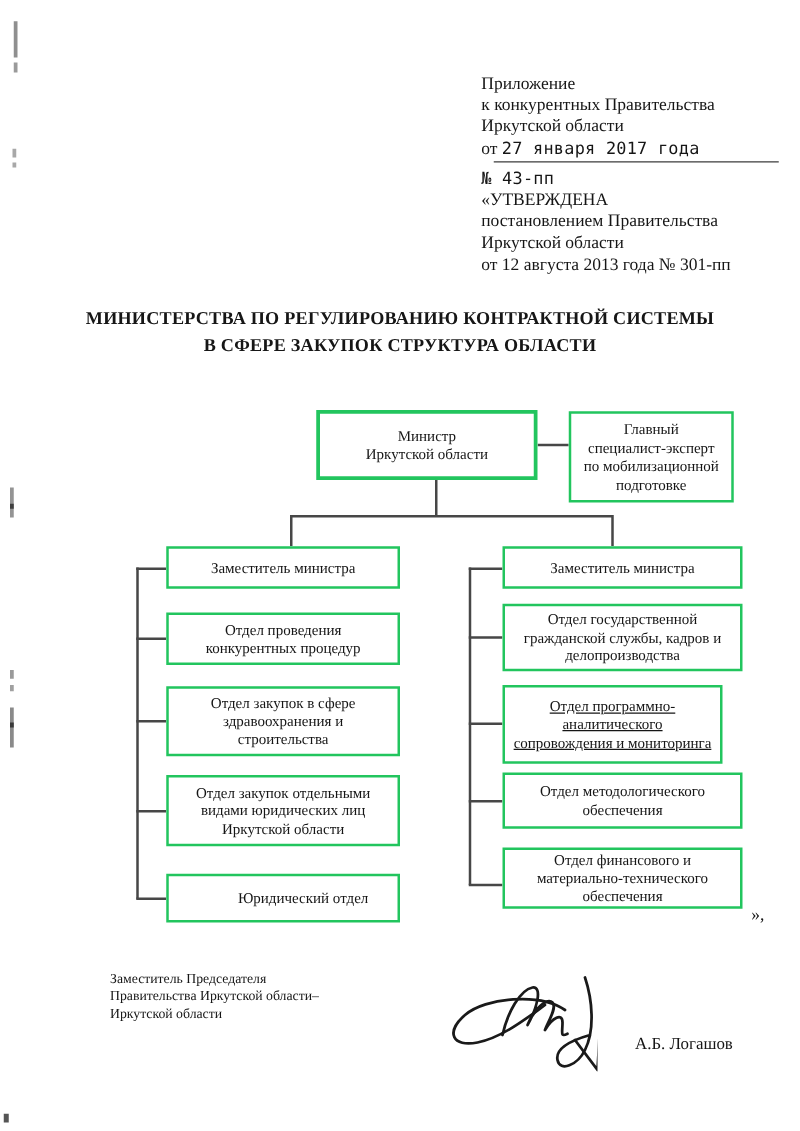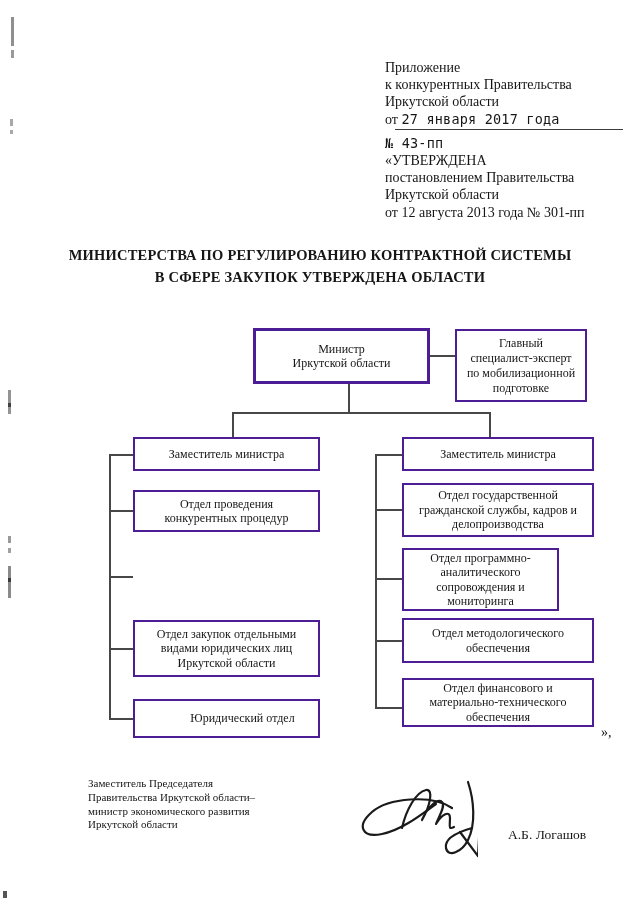--- a/index.html
+++ b/index.html
@@ -12,21 +12,21 @@
   .hdr{position:absolute;left:385px;top:59px;width:252px;font-size:14px;line-height:17.2px;}
   .hdr .line{white-space:nowrap;}
   .mono{font-family:"DejaVu Sans Mono", monospace;font-size:13.5px;letter-spacing:.2px;}
   .num-line{margin-top:7px;}
   .fill-line{position:absolute;left:395px;top:129px;width:228px;height:1.3px;background:#3c3c3c;}
   
   .title{position:absolute;left:30px;top:244px;width:580px;text-align:center;
          font-weight:bold;font-size:14.5px;line-height:22px;letter-spacing:.2px;}
   
   .obox{
-    position:absolute;background:#fff;border:2px solid #4c1d95;
+    position:absolute;background:#fff;border:2px solid #22c55e;
     display:flex;align-items:center;justify-content:center;text-align:center;
     font-size:12px;line-height:14.5px;white-space:pre-line;box-sizing:border-box;
   }
   .obox.thick{border-width:3px;}
   .cline{position:absolute;background:#474747;}
   .closing-mark{position:absolute;left:601px;top:725px;font-size:14px;}
   
   .signoff{position:absolute;left:88px;top:777px;font-size:11px;line-height:13.8px;}
   .sig-name{position:absolute;left:508px;top:827px;font-size:13.5px;white-space:nowrap;}
   .sig-svg{position:absolute;left:340px;top:768px;}
@@ -58,21 +58,21 @@
     <div class="line mono num-line">№ 43-пп</div>
     <div class="line">«УТВЕРЖДЕНА</div>
     <div class="line">постановлением Правительства</div>
     <div class="line">Иркутской области</div>
     <div class="line">от 12 августа 2013 года № 301-пп</div>
   </div>
   <div class="fill-line"></div>
 
   <div class="title">
     <div>МИНИСТЕРСТВА ПО РЕГУЛИРОВАНИЮ КОНТРАКТНОЙ СИСТЕМЫ</div>
-    <div>В СФЕРЕ ЗАКУПОК УТВЕРЖДЕНА ОБЛАСТИ</div>
+    <div>В СФЕРЕ ЗАКУПОК СТРУКТУРА ОБЛАСТИ</div>
   </div>
 
   <div class="cline" style="left:430px;top:355px;width:25px;height:1.5px;"></div>
   <div class="cline" style="left:348px;top:384px;width:1.5px;height:29px;"></div>
   <div class="cline" style="left:232px;top:412px;width:258px;height:1.5px;"></div>
   <div class="cline" style="left:232px;top:412px;width:1.5px;height:25px;"></div>
   <div class="cline" style="left:489px;top:412px;width:1.5px;height:25px;"></div>
 
   <div class="cline" style="left:109px;top:454px;width:1.5px;height:265px;"></div>
   <div class="cline" style="left:109px;top:454px;width:24px;height:1.5px;"></div>
@@ -91,44 +91,46 @@
   <div class="obox thick" style="left:253px;top:328px;width:177px;height:56px;">Министр
 Иркутской области</div>
   <div class="obox" style="left:455px;top:329px;width:132px;height:73px;line-height:15px;">Главный
 специалист-эксперт
 по мобилизационной
 подготовке</div>
 
   <div class="obox" style="left:133px;top:437px;width:187px;height:34px;">Заместитель министра</div>
   <div class="obox" style="left:133px;top:490px;width:187px;height:42px;">Отдел проведения
 конкурентных процедур</div>
+  <div class="obox" style="left:133px;top:549px;width:187px;height:56px;">Отдел закупок в сфере
+здравоохранения и
+строительства</div>
   <div class="obox" style="left:133px;top:620px;width:187px;height:57px;">Отдел закупок отдельными
 видами юридических лиц
 Иркутской области</div>
   <div class="obox" style="left:133px;top:699px;width:187px;height:39px;padding-left:32px;">Юридический отдел</div>
 
   <div class="obox" style="left:402px;top:437px;width:192px;height:34px;">Заместитель министра</div>
   <div class="obox" style="left:402px;top:483px;width:192px;height:54px;">Отдел государственной
 гражданской службы, кадров и
 делопроизводства</div>
-  <div class="obox" style="left:402px;top:548px;width:157px;height:63px;">Отдел программно-
+  <div class="obox" style="left:402px;top:548px;width:176px;height:63px;text-decoration:underline;">Отдел программно-
 аналитического
 сопровождения и мониторинга</div>
   <div class="obox" style="left:402px;top:618px;width:192px;height:45px;">Отдел методологического
 обеспечения</div>
   <div class="obox" style="left:402px;top:678px;width:192px;height:49px;">Отдел финансового и
 материально-технического
 обеспечения</div>
 
   <span class="closing-mark">»,</span>
 
   <div class="signoff">
     <div>Заместитель Председателя</div>
     <div>Правительства Иркутской области–</div>
-    <div>министр экономического развития</div>
     <div>Иркутской области</div>
   </div>
 
   <svg class="sig-svg" width="138" height="96" viewBox="0 0 138 96">
     <g fill="none" stroke="#1a1a1a" stroke-width="2.2" stroke-linecap="round" stroke-linejoin="round">
       <path d="M112 40 C92 26 48 30 32 44 C16 58 22 70 42 66 C62 62 82 46 96 36"></path>
       <path d="M62 60 C66 42 76 24 86 22 C94 21 90 38 82 52 C88 38 98 30 102 34 C106 38 98 50 96 56 C102 46 110 42 110 50 C110 58 108 62 114 59"></path>
       <path d="M128 14 C134 32 136 56 128 72 C122 84 108 90 106 80 C104 70 118 64 132 60"></path>
       <path d="M120 64 L138 88 L140 54 C144 58 150 58 156 55"></path>
     </g>

